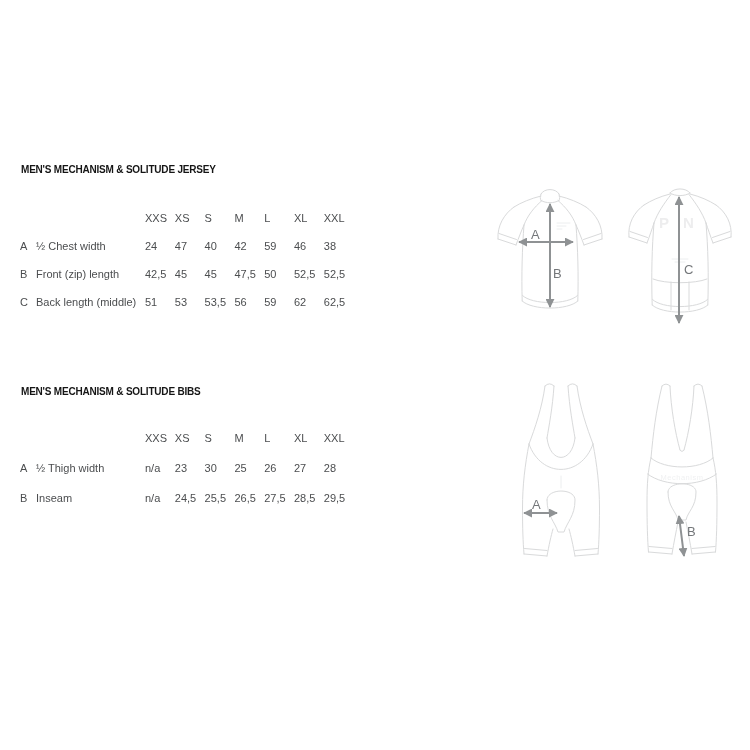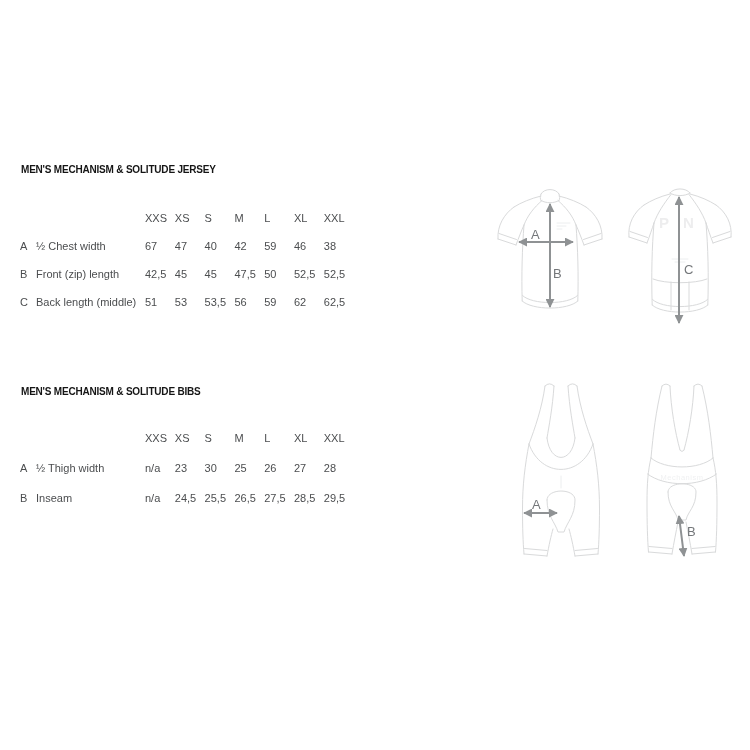--- a/index.html
+++ b/index.html
@@ -38,21 +38,21 @@
   <span>S</span>
   <span>M</span>
   <span>L</span>
   <span>XL</span>
   <span>XXL</span>
 </div>
 
 <div class="trow data" style="top:239px">
   <span>A</span>
   <span>½ Chest width</span>
-  <span>67</span>
+  <span>24</span>
   <span>47</span>
   <span>40</span>
   <span>42</span>
   <span>59</span>
   <span>46</span>
   <span>38</span>
 </div>
 
 <div class="trow data" style="top:267px">
   <span>B</span>

